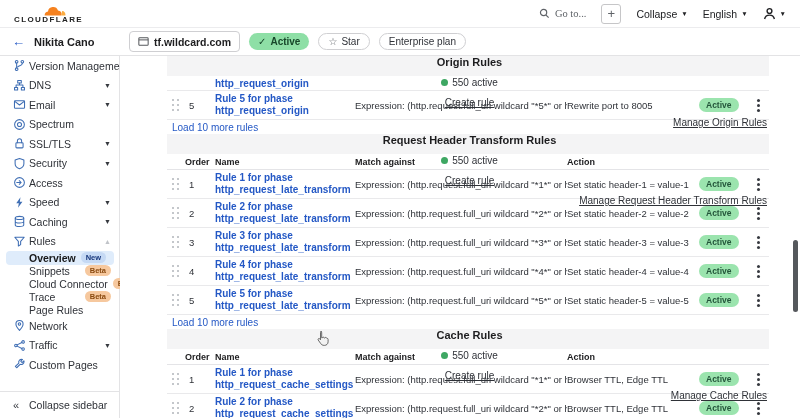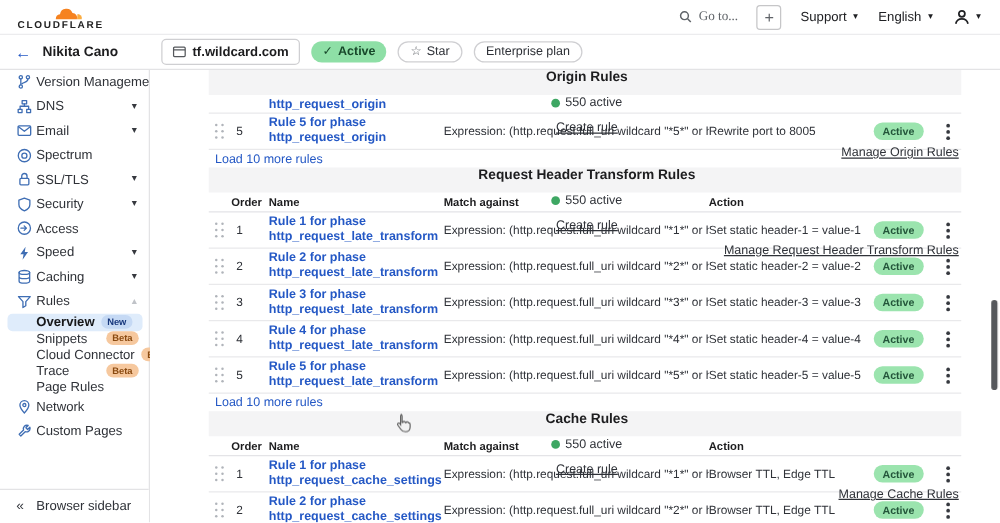--- a/index.html
+++ b/index.html
@@ -99,21 +99,21 @@
   <div class="nav-right">
     <div class="goto">
       <svg width="11" height="11" viewBox="0 0 12 12" fill="none" stroke="#5f6368" stroke-width="1.3">
           <circle cx="5" cy="5" r="3.4"></circle>
           <path d="M7.7 7.7l2.8 2.8"></path>
         </svg>
       <span>Go to...</span>
     </div>
     <button class="add-btn">+</button>
     <div class="menu-item">
-      <span>Support</span>
+      <span>Collapse</span>
       <span class="caret">▼</span>
     </div>
     <div class="menu-item">
       <span>English</span>
       <span class="caret">▼</span>
     </div>
     <div class="menu-item">
       <svg width="13" height="13" viewBox="0 0 13 13" fill="none" stroke="#202124" stroke-width="1.4">
           <circle cx="6.5" cy="4" r="2.4"></circle>
           <path d="M1.6 12c.6-2.7 2.5-3.9 4.9-3.9s4.3 1.2 4.9 3.9"></path>
@@ -273,29 +273,41 @@
             <svg width="13" height="13" viewBox="0 0 16 16" fill="none" stroke="#3f6eb4" stroke-width="1.3" stroke-linecap="round" stroke-linejoin="round">
               <path d="M8 1.8a4.4 4.4 0 0 1 4.4 4.4C12.4 9.4 8 14 8 14S3.6 9.4 3.6 6.2A4.4 4.4 0 0 1 8 1.8z"></path>
               <circle cx="8" cy="6.2" r="1.5"></circle>
             </svg>
           </span>
           <span class="lbl">Network</span>
         </div>
         <div class="side-item">
           <span class="icon">
             <svg width="13" height="13" viewBox="0 0 16 16" fill="none" stroke="#3f6eb4" stroke-width="1.3" stroke-linecap="round" stroke-linejoin="round">
+              <circle cx="3.6" cy="8" r="1.6"></circle>
+              <circle cx="12.4" cy="3.6" r="1.6"></circle>
+              <circle cx="12.4" cy="12.4" r="1.6"></circle>
+              <path d="M5.1 7.2l5.8-2.9M5.1 8.8l5.8 2.9"></path>
+            </svg>
+          </span>
+          <span class="lbl">Traffic</span>
+          <span class="sicaret">▼</span>
+        </div>
+        <div class="side-item">
+          <span class="icon">
+            <svg width="13" height="13" viewBox="0 0 16 16" fill="none" stroke="#3f6eb4" stroke-width="1.3" stroke-linecap="round" stroke-linejoin="round">
               <path d="M13.6 4.6a3.5 3.5 0 0 1-4.8 3.2L4.5 12 2.9 10.4l4.3-4.2a3.5 3.5 0 0 1 4.5-4.5L9.5 3.9l1.7 1.7 2.2-2.2c.2.4.2.8.2 1.2z"></path>
             </svg>
           </span>
           <span class="lbl">Custom Pages</span>
         </div>
       </nav>
     <div class="collapse-bar">
       <span class="dbl">«</span>
-      <span>Browser sidebar</span>
+      <span>Collapse sidebar</span>
     </div>
   </aside>
   <main class="content">
     <div class="card" id="sections">
         <section class="sec">
           <div class="sec-header">
             <span class="sec-title">Origin Rules</span>
             <span class="sec-count">
               <span class="dot"></span>
               <span>550 active</span>

